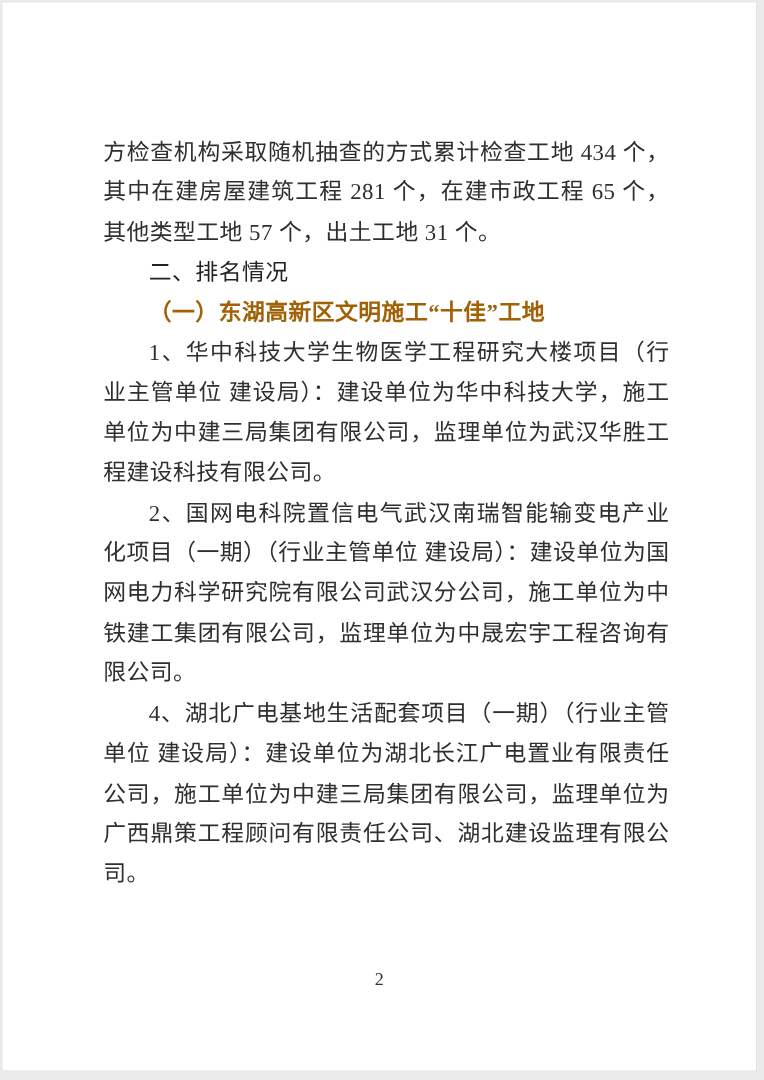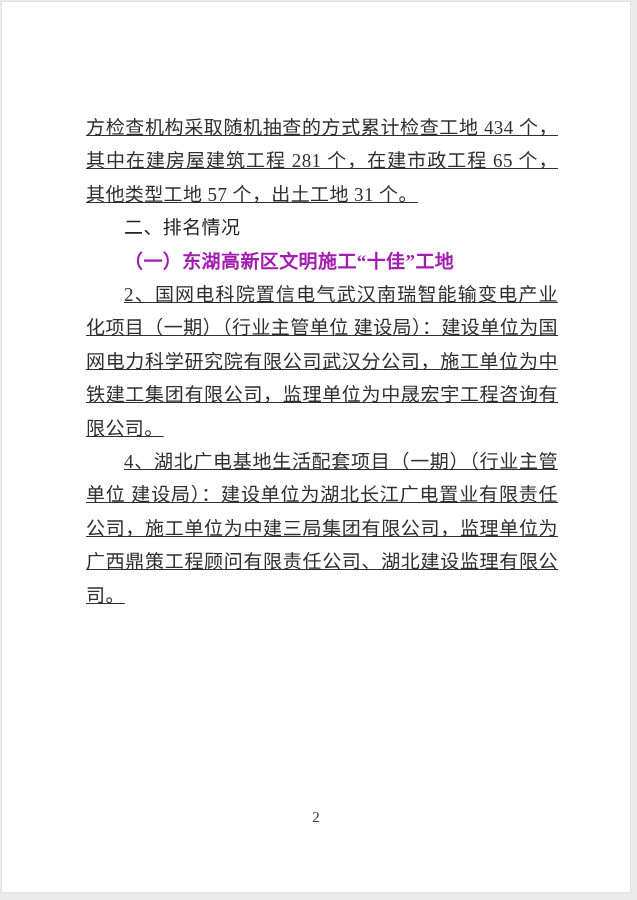--- a/index.html
+++ b/index.html
@@ -32,40 +32,39 @@
     text-align: justify;
     text-justify: inter-character;
     letter-spacing: 0.4px;
   }
   .content p, .content h2, .content h3 {
     margin: 0;
     padding: 0;
   }
   .body-text {
     font-weight: normal;
-    text-decoration: underline;
   }
   .indent {
     text-indent: 2em;
   }
   .section-heading {
     font-family: "Liberation Sans", "DejaVu Sans", sans-serif;
     font-size: 19px;
     line-height: 33.4px;
     font-weight: normal;
     color: #222222;
     text-indent: 2em;
     text-align: left;
   }
   .subsection-heading {
     font-family: "Liberation Serif", "DejaVu Serif", serif;
     font-size: 19px;
     line-height: 33.4px;
     font-weight: bold;
-    color: #a21caf;
+    color: #a16207;
     text-indent: 2em;
     text-align: left;
   }
   .page-number {
     position: absolute;
     left: 0;
     top: 804px;
     width: 100%;
     text-align: center;
     font-family: "Liberation Serif", "DejaVu Serif", serif;
@@ -75,18 +74,19 @@
   }
 </style>
 </head>
 <body>
 
 <div class="page">
   <div class="content">
     <p class="body-text">方检查机构采取随机抽查的方式累计检查工地 434 个，其中在建房屋建筑工程 281 个，在建市政工程 65 个，其他类型工地 57 个，出土工地 31 个。</p>
     <h2 class="section-heading">二、排名情况</h2>
     <h3 class="subsection-heading">（一）东湖高新区文明施工“十佳”工地</h3>
+    <p class="body-text indent">1、华中科技大学生物医学工程研究大楼项目（行业主管单位 建设局）：建设单位为华中科技大学，施工单位为中建三局集团有限公司，监理单位为武汉华胜工程建设科技有限公司。</p>
     <p class="body-text indent">2、国网电科院置信电气武汉南瑞智能输变电产业化项目（一期）（行业主管单位 建设局）：建设单位为国网电力科学研究院有限公司武汉分公司，施工单位为中铁建工集团有限公司，监理单位为中晟宏宇工程咨询有限公司。</p>
     <p class="body-text indent">4、湖北广电基地生活配套项目（一期）（行业主管单位 建设局）：建设单位为湖北长江广电置业有限责任公司，施工单位为中建三局集团有限公司，监理单位为广西鼎策工程顾问有限责任公司、湖北建设监理有限公司。</p>
 
   </div>
   <div class="page-number">2</div>
 </div>
 
 </body></html>

